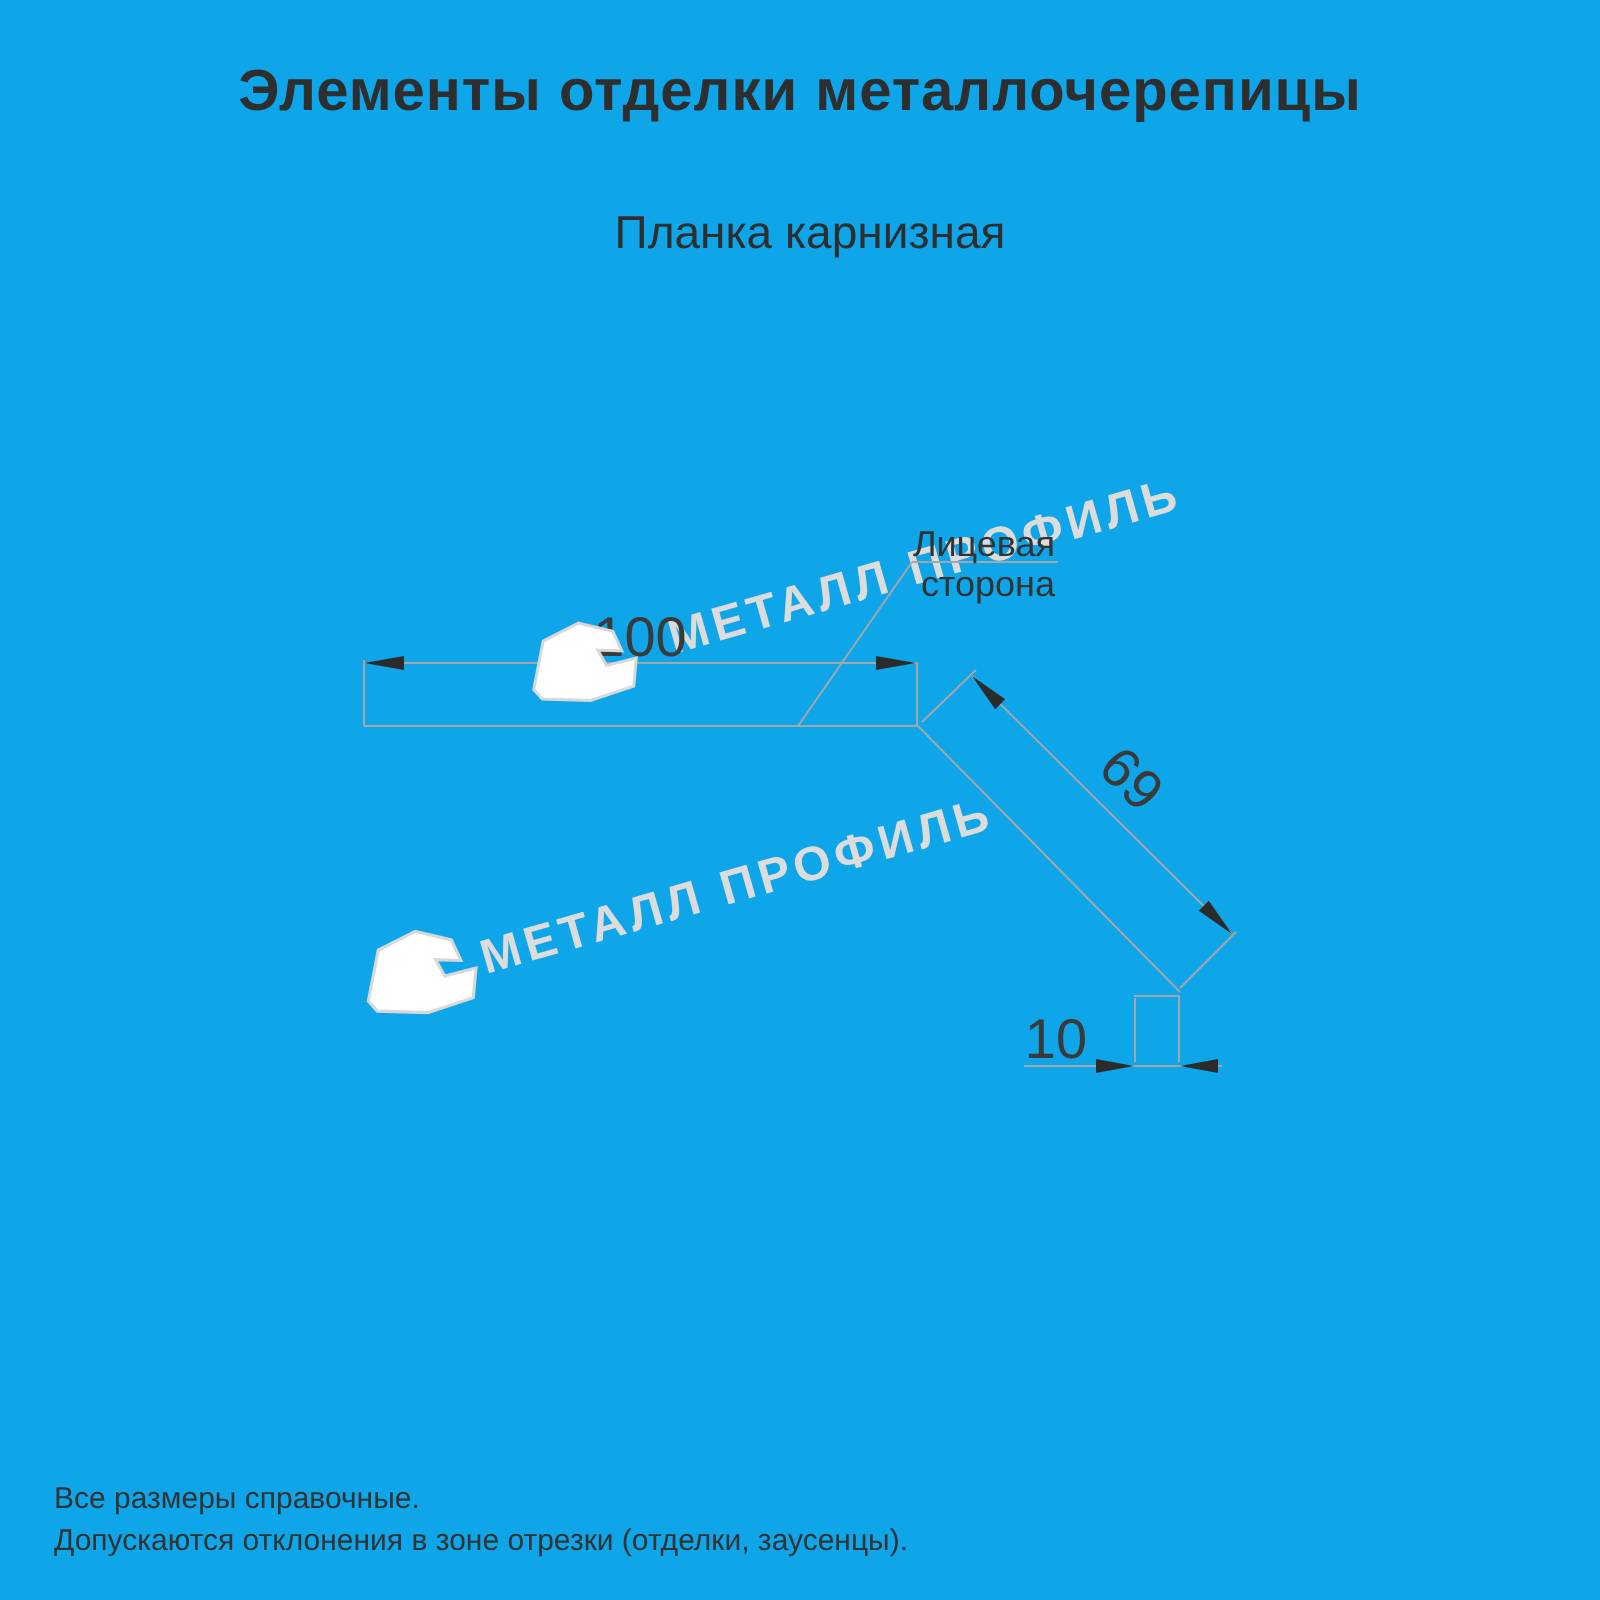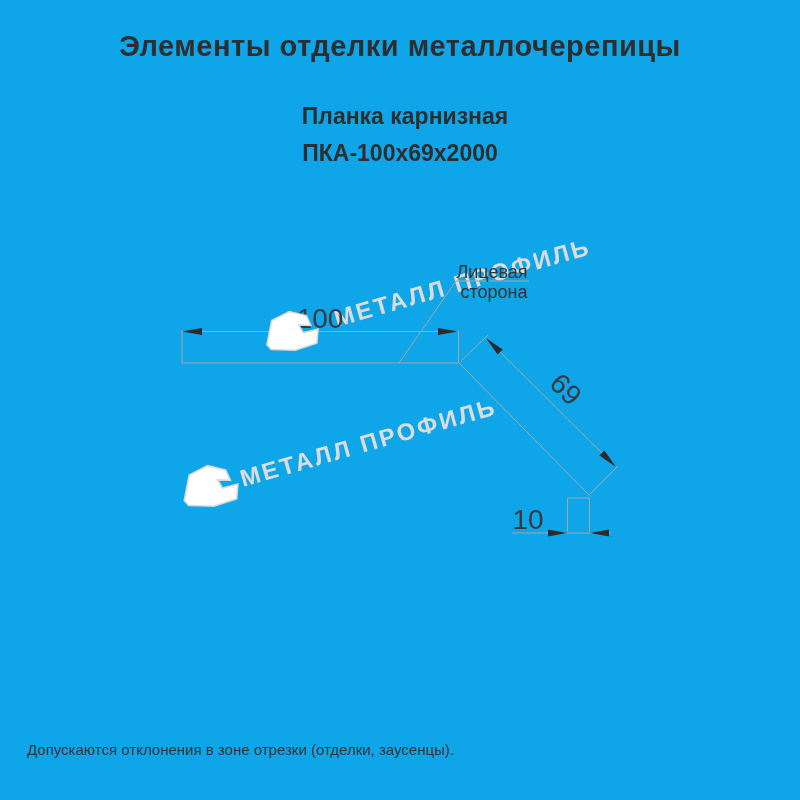--- a/index.html
+++ b/index.html
@@ -29,21 +29,21 @@
   .subtitle-block {
     position: absolute;
     top: 102px;
     left: 0;
     width: 800px;
     text-align: center;
     color: #2e2e2e;
   }
   .subtitle {
     font-size: 23px;
-    font-weight: 700;
+    font-weight: 400;
     line-height: 28px;
     padding-left: 10px;
   }
   .product-code {
     font-size: 23px;
     font-weight: 600;
     line-height: 28px;
     margin-top: 9px;
   }
   .drawing-svg {
@@ -90,21 +90,20 @@
 </style>
 </head>
 <body>
 
 <div id="page">
 
   <div class="main-title">Элементы отделки металлочерепицы</div>
 
   <div class="subtitle-block">
     <div class="subtitle">Планка карнизная</div>
-    <div class="product-code">ПКА-100х69х2000</div>
   </div>
 
   <svg class="drawing-svg" width="800" height="800" viewBox="0 0 800 800" xmlns="http://www.w3.org/2000/svg">
 
     <defs>
       <path id="mp-logo" d="M 4,36 L 10,12 L 28,4 L 45,9 L 49,19 L 37,18 L 41,26 L 56,23 L 54,37 L 32,43 L 8,41 Z"></path>
     </defs>
 
     <g>
       <text class="wm-text" transform="translate(337,327) rotate(-16)">МЕТАЛЛ ПРОФИЛЬ</text>
@@ -151,16 +150,17 @@
       <path class="thin-line" d="M 456,281 H 529"></path>
       <text class="note-text" x="492" y="278" text-anchor="middle">Лицевая</text>
       <text class="note-text" x="494" y="298" text-anchor="middle">сторона</text>
     </g>
 
     <use href="#mp-logo" class="logo-outline" transform="translate(261,309) rotate(-3)"></use>
     <use href="#mp-logo" class="logo-outline" transform="translate(178,463) rotate(-3) scale(1.05)"></use>
   </svg>
 
   <div class="footer-notes">
+    <div>Все размеры справочные.</div>
     <div>Допускаются отклонения в зоне отрезки (отделки, заусенцы).</div>
   </div>
 
 </div>
 
 </body></html>

